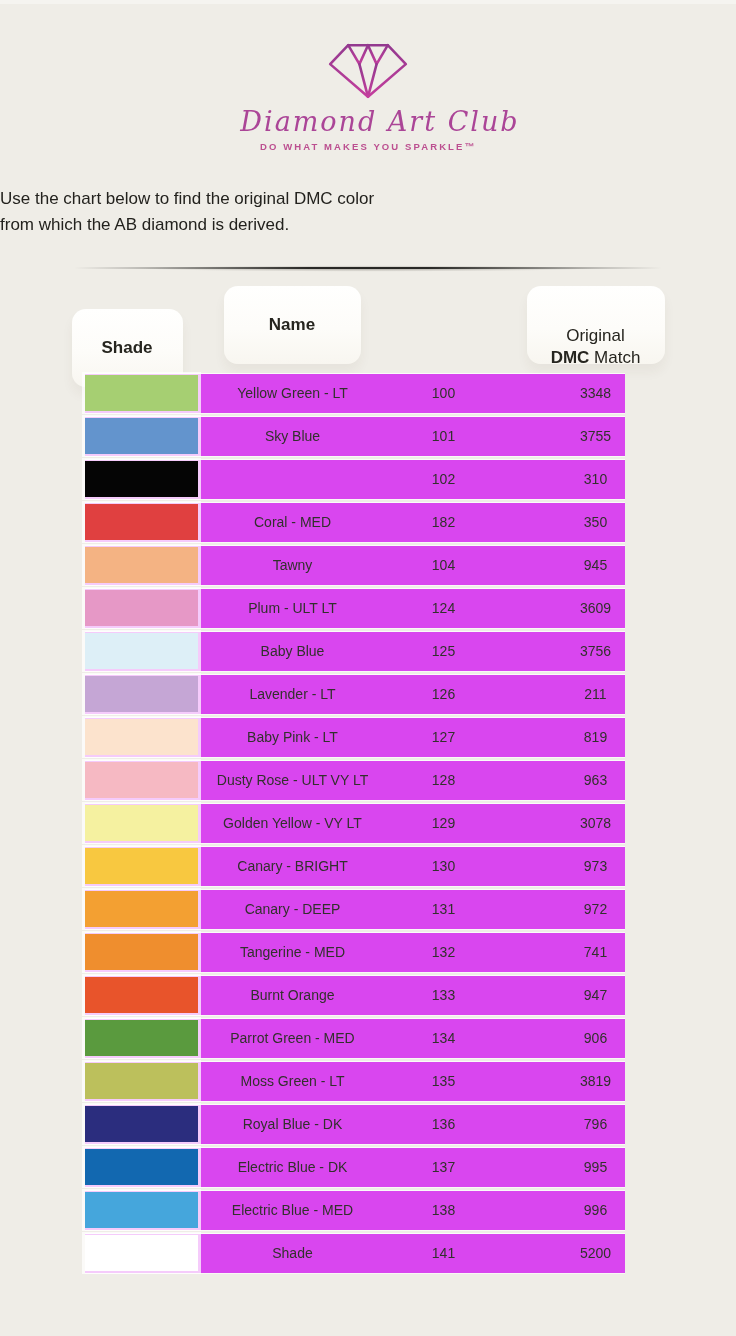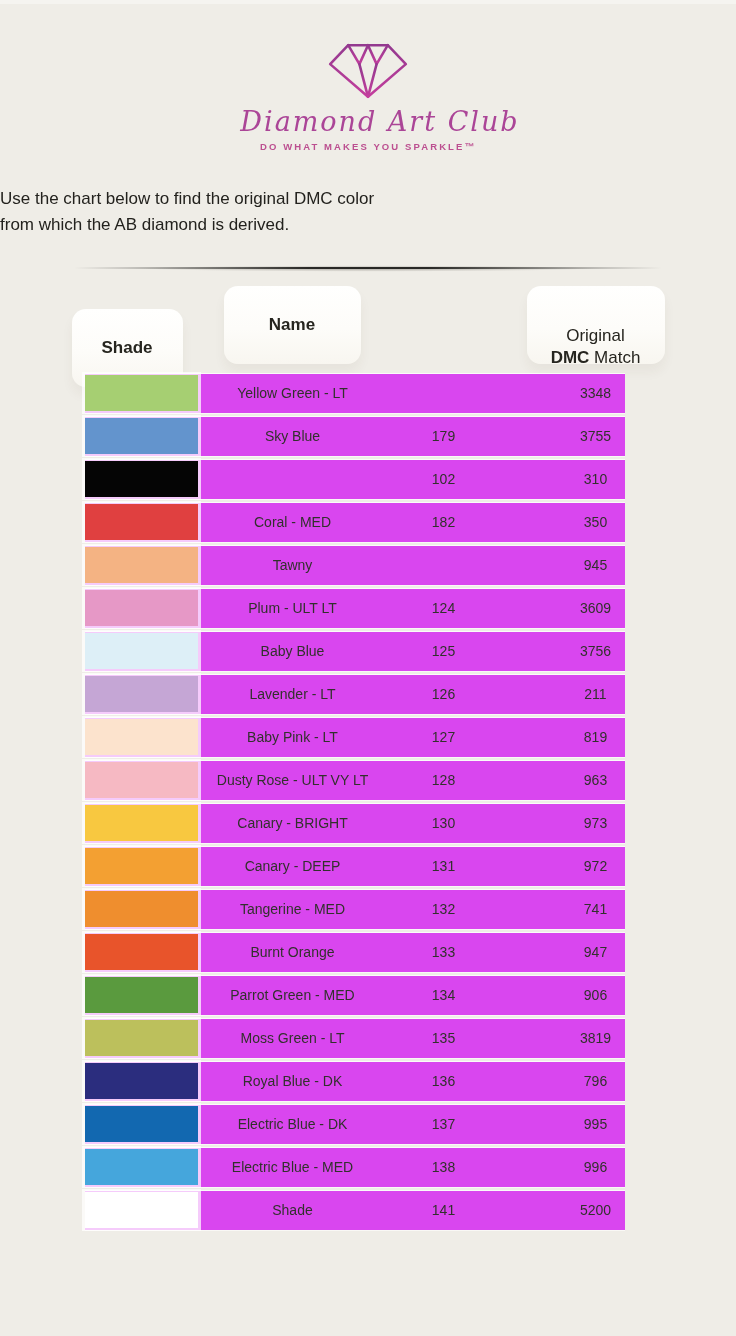--- a/index.html
+++ b/index.html
@@ -131,46 +131,48 @@
         <span class="hdr-bold">DMC</span>
         <span class="hdr-reg"> </span><span class="hdr-reg">Match</span>
       </div>
     </div>
   </div>
 
   <div class="rows">
   <div class="row">
     <div class="swatch" style="background: rgb(166, 207, 114);"></div>
     <div class="cell cell-name">Yellow Green - LT</div>
+    <div class="cell cell-dac">100</div>
     <div class="cell cell-dmc">3348</div>
   </div>
 
   <div class="row">
     <div class="swatch" style="background: rgb(99, 148, 205);"></div>
     <div class="cell cell-name">Sky Blue</div>
-    <div class="cell cell-dac">179</div>
+    <div class="cell cell-dac">101</div>
     <div class="cell cell-dmc">3755</div>
   </div>
 
   <div class="row">
     <div class="swatch" style="background: rgb(5, 5, 5);"></div>
     <div class="cell cell-dac">102</div>
     <div class="cell cell-dmc">310</div>
   </div>
 
   <div class="row">
     <div class="swatch" style="background: rgb(224, 64, 64);"></div>
     <div class="cell cell-name">Coral - MED</div>
     <div class="cell cell-dac">182</div>
     <div class="cell cell-dmc">350</div>
   </div>
 
   <div class="row">
     <div class="swatch" style="background: rgb(244, 179, 131);"></div>
     <div class="cell cell-name">Tawny</div>
+    <div class="cell cell-dac">104</div>
     <div class="cell cell-dmc">945</div>
   </div>
 
   <div class="row">
     <div class="swatch" style="background: rgb(230, 152, 198);"></div>
     <div class="cell cell-name">Plum - ULT LT</div>
     <div class="cell cell-dac">124</div>
     <div class="cell cell-dmc">3609</div>
   </div>
 
@@ -195,20 +197,26 @@
     <div class="cell cell-dmc">819</div>
   </div>
 
   <div class="row">
     <div class="swatch" style="background: rgb(246, 185, 195);"></div>
     <div class="cell cell-name">Dusty Rose - ULT VY LT</div>
     <div class="cell cell-dac">128</div>
     <div class="cell cell-dmc">963</div>
   </div>
 
+  <div class="row">
+    <div class="swatch" style="background: rgb(245, 241, 160);"></div>
+    <div class="cell cell-name">Golden Yellow - VY LT</div>
+    <div class="cell cell-dac">129</div>
+    <div class="cell cell-dmc">3078</div>
+  </div>
 
   <div class="row">
     <div class="swatch" style="background: rgb(248, 200, 64);"></div>
     <div class="cell cell-name">Canary - BRIGHT</div>
     <div class="cell cell-dac">130</div>
     <div class="cell cell-dmc">973</div>
   </div>
 
   <div class="row">
     <div class="swatch" style="background: rgb(243, 160, 50);"></div>

